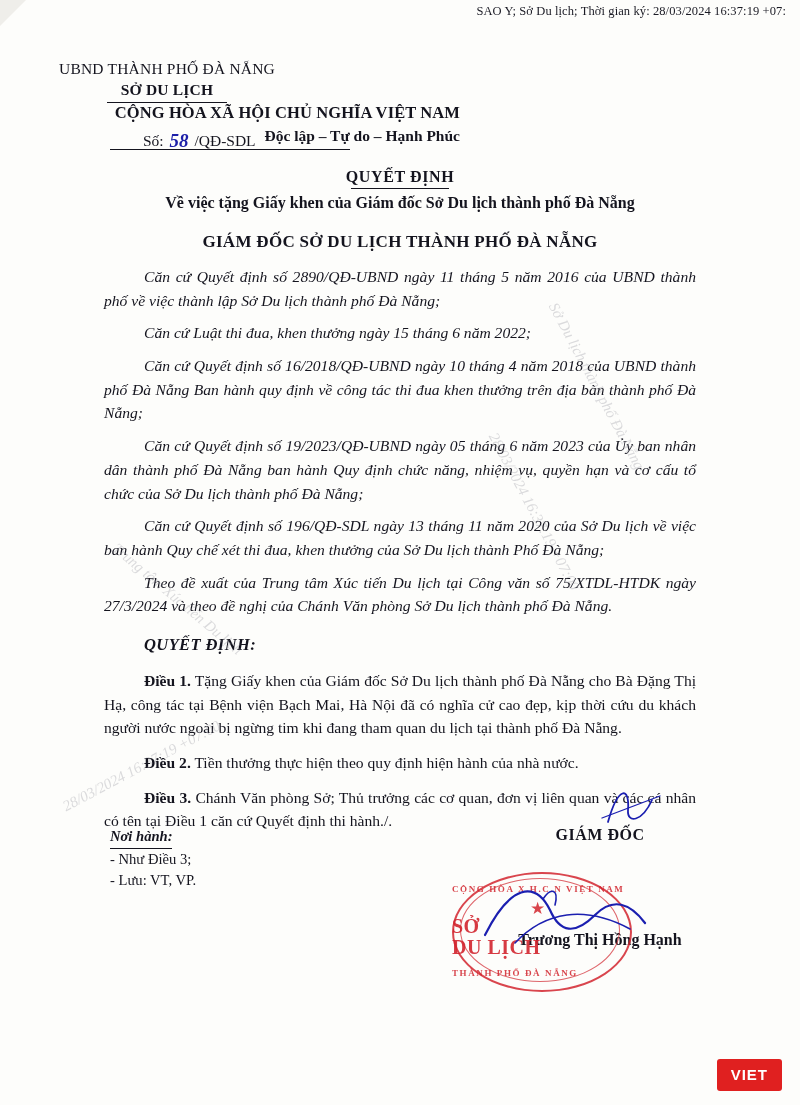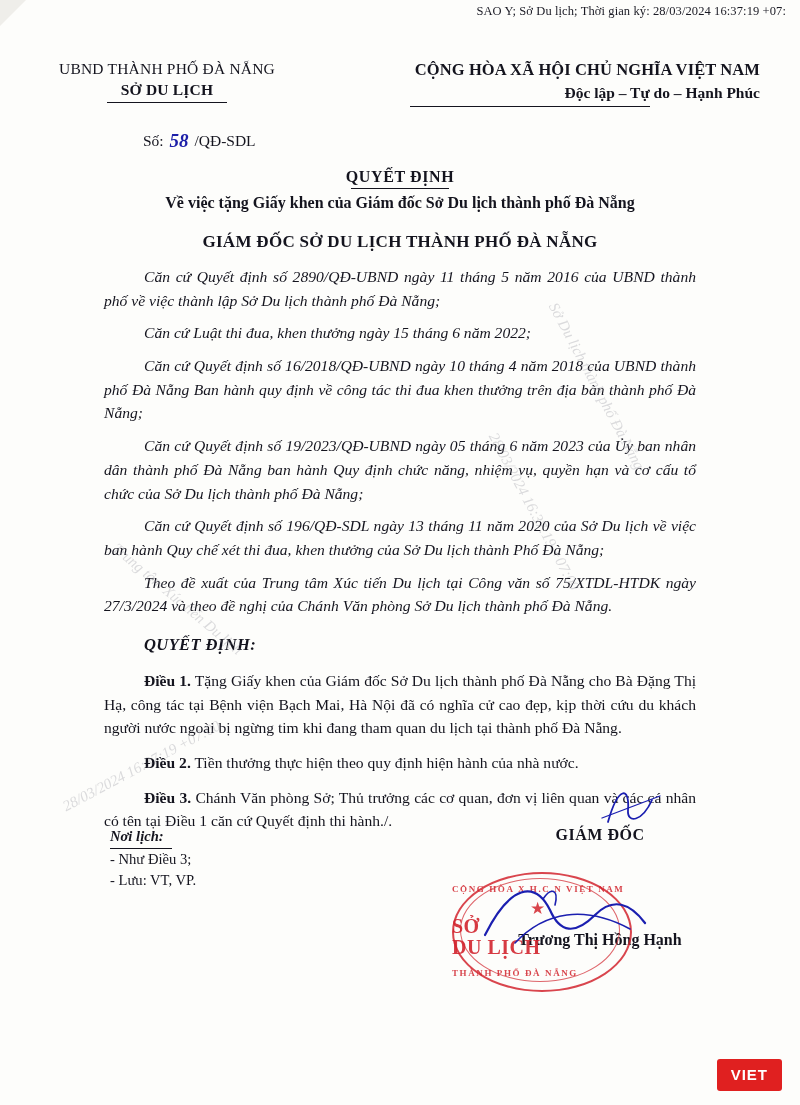--- a/index.html
+++ b/index.html
@@ -25,20 +25,21 @@
     color: #1a1a24;
     letter-spacing: .1px;
   }
   
   .top-block {
     position: absolute;
     top: 60px;
     left: 0;
     width: 800px;
     display: flex;
+    flex-direction: column;
   }
   .col-left {
     width: 300px;
     text-align: center;
     padding-left: 34px;
     box-sizing: border-box;
   }
   .col-right {
     width: 460px;
     text-align: right;
@@ -357,21 +358,21 @@
 
     <p class="qd-center">QUYẾT ĐỊNH:</p>
 
     <p class="art"><b>Điều 1.</b><span> Tặng Giấy khen của Giám đốc Sở Du lịch thành phố Đà Nẵng cho Bà Đặng Thị Hạ, công tác tại Bệnh viện Bạch Mai, Hà Nội đã có nghĩa cử cao đẹp, kịp thời cứu du khách người nước ngoài bị ngừng tim khi đang tham quan du lịch tại thành phố Đà Nẵng.</span></p>
     <p class="art art-gap"><b>Điều 2.</b><span> Tiền thưởng thực hiện theo quy định hiện hành của nhà nước.</span></p>
     <p class="art art-gap"><b>Điều 3.</b><span> Chánh Văn phòng Sở; Thủ trưởng các cơ quan, đơn vị liên quan và các cá nhân có tên tại Điều 1 căn cứ Quyết định thi hành./.</span></p>
   </div>
 
   <div class="noinhan">
     <div class="hdr">
-      <span>Nơi lịch:</span>
+      <span>Nơi hành:</span>
       <span class="u"></span>
     </div>
     <div>- Như Điều 3;</div>
     <div>- Lưu: VT, VP.</div>
   </div>
 
   <div class="sign">
     <div class="role">GIÁM ĐỐC</div>
     <div class="name">Trương Thị Hồng Hạnh</div>
   </div>

